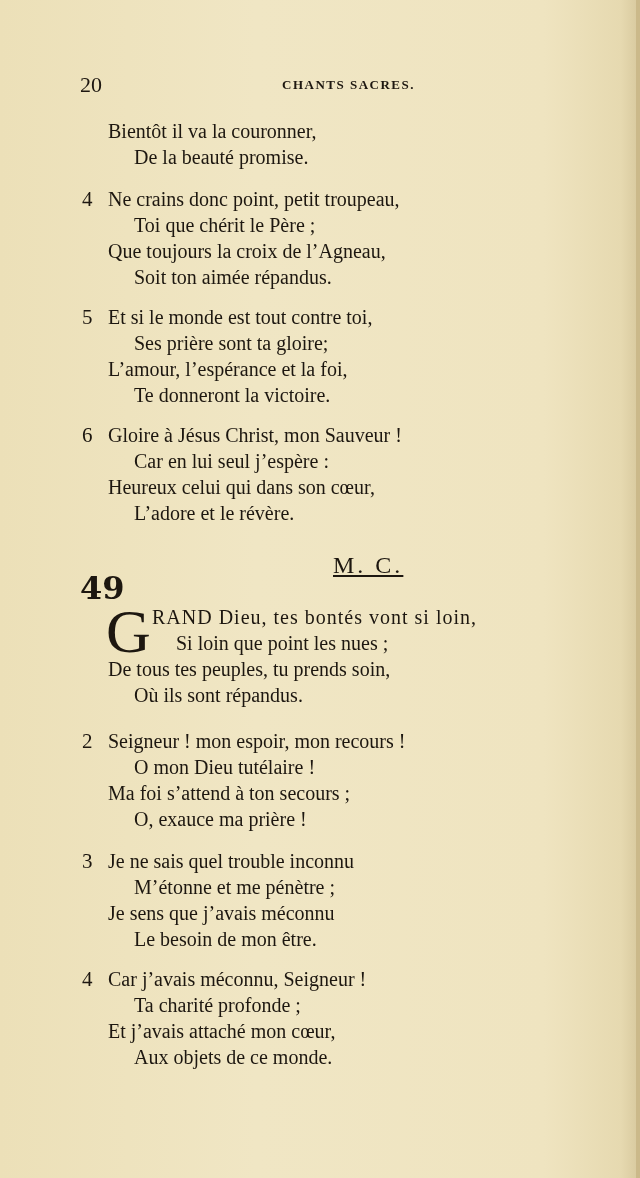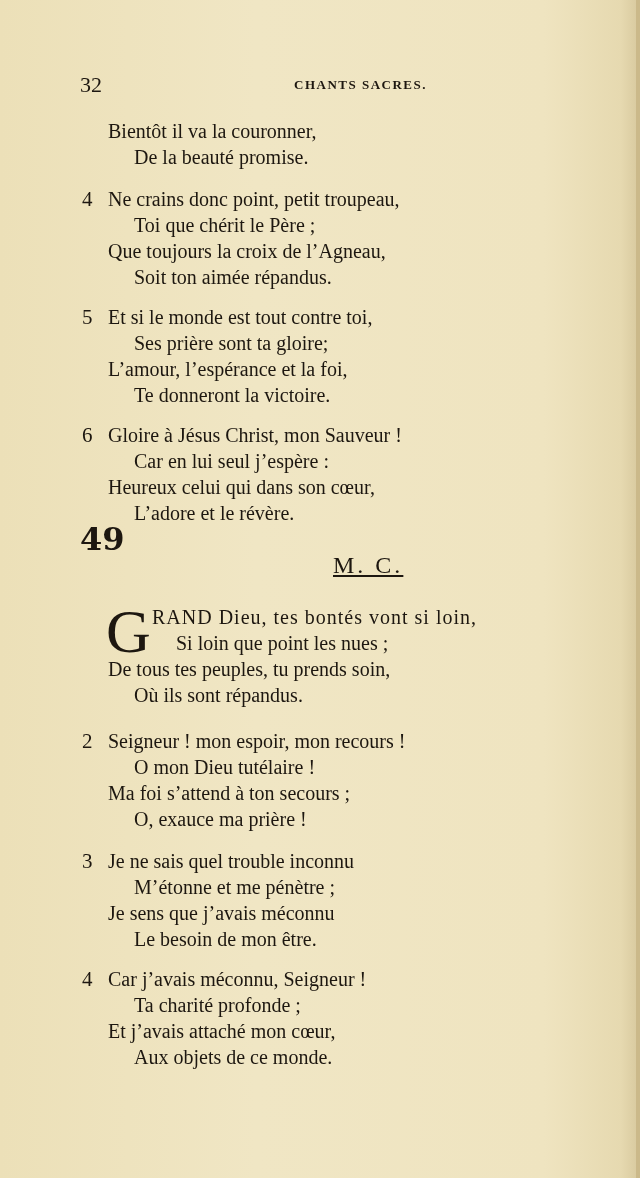--- a/index.html
+++ b/index.html
@@ -10,39 +10,39 @@
     font-family: "DejaVu Serif", "Liberation Serif", serif;
     color: #1d1710;
   }
   .page {
     position: absolute; inset: 0;
     background: linear-gradient(90deg, #ece0b8 0%, #f0e6c4 40%, #efe4c0 85%, #e6d9b0 97%, #d7c89d 100%);
   }
   .edge { position: absolute; right: 0; top: 0; width: 4px; height: 1178px; background: #cbb98a; }
   .header { position: absolute; top: 72px; left: 80px; width: 480px; height: 30px; }
   .page-number { position: absolute; left: 0; top: 0; font-size: 22px; font-family: "Liberation Serif", serif; }
-  .running-title { position: absolute; left: 202px; top: 5px; font-size: 13px; letter-spacing: 1.5px; font-weight: bold; font-family: "Liberation Serif", serif; margin-left: 12px; }
+  .running-title { position: absolute; left: 202px; top: 5px; font-size: 13px; letter-spacing: 1.5px; font-weight: bold; font-family: "Liberation Serif", serif; }
   .line {
     position: absolute; font-family: "Liberation Serif", serif;
     font-size: 20px; white-space: nowrap; line-height: 26px;
   }
   .num { position: absolute; font-family: "Liberation Serif", serif; font-size: 21px; line-height: 26px; }
-  .hymn-number { position: absolute; left: 80px; top: 520px; font-size: 32px; font-weight: bold; font-family: "DejaVu Serif", serif; }
+  .hymn-number { position: absolute; left: 80px; top: 569px; font-size: 32px; font-weight: bold; font-family: "DejaVu Serif", serif; }
   .hymn-author { position: absolute; left: 333px; top: 552px; font-size: 24px; font-family: "Liberation Serif", serif; letter-spacing: 3px; text-decoration: underline; }
   .dropcap { position: absolute; left: 106px; top: 600px; font-size: 62px; line-height: 62px; font-family: "Liberation Serif", serif; }
   .smallcaps { letter-spacing: 1px; }
 </style>
 </head>
 <body>
 
 <div class="page">
   <div class="edge"></div>
 
   <div class="header">
-    <span class="page-number">32</span>
+    <span class="page-number">20</span>
     <span class="running-title">CHANTS SACRES.</span>
   </div>
 
   <div class="line" style="left:108px;top:118px">Bientôt il va la couronner,</div>
   <div class="line" style="left:134px;top:144px">De la beauté promise.</div>
 
   <div class="num" style="left:82px;top:186px">4</div>
   <div class="line" style="left:108px;top:186px">Ne crains donc point, petit troupeau,</div>
   <div class="line" style="left:134px;top:212px">Toi que chérit le Père ;</div>
   <div class="line" style="left:108px;top:238px">Que toujours la croix de l’Agneau,</div>

